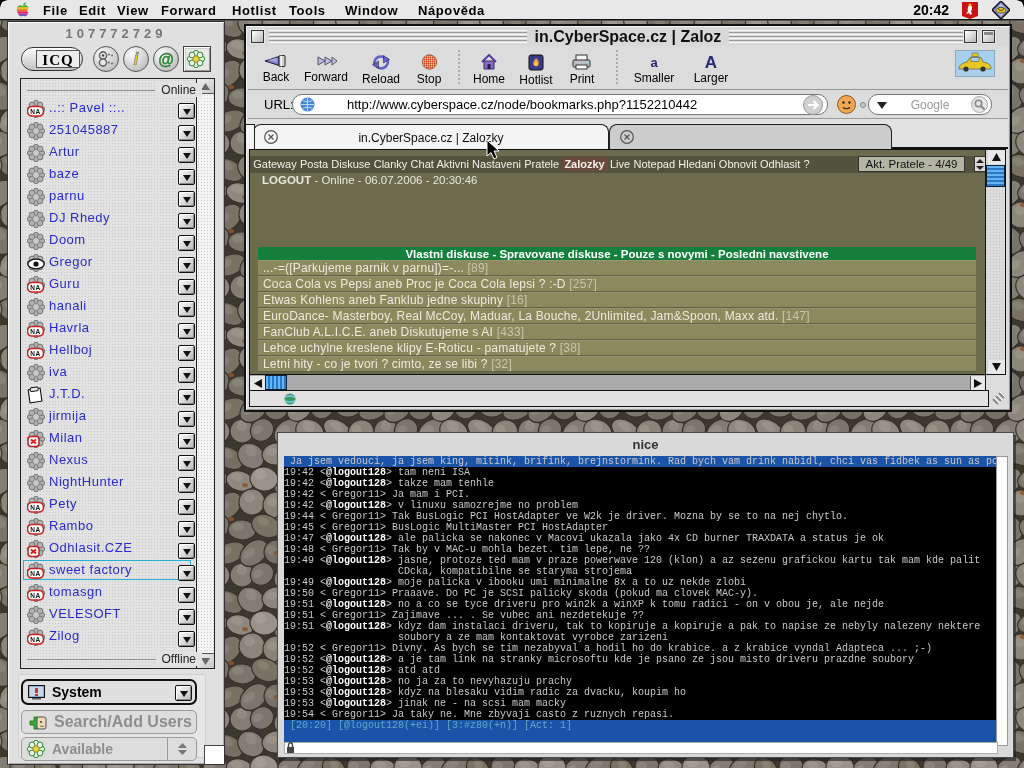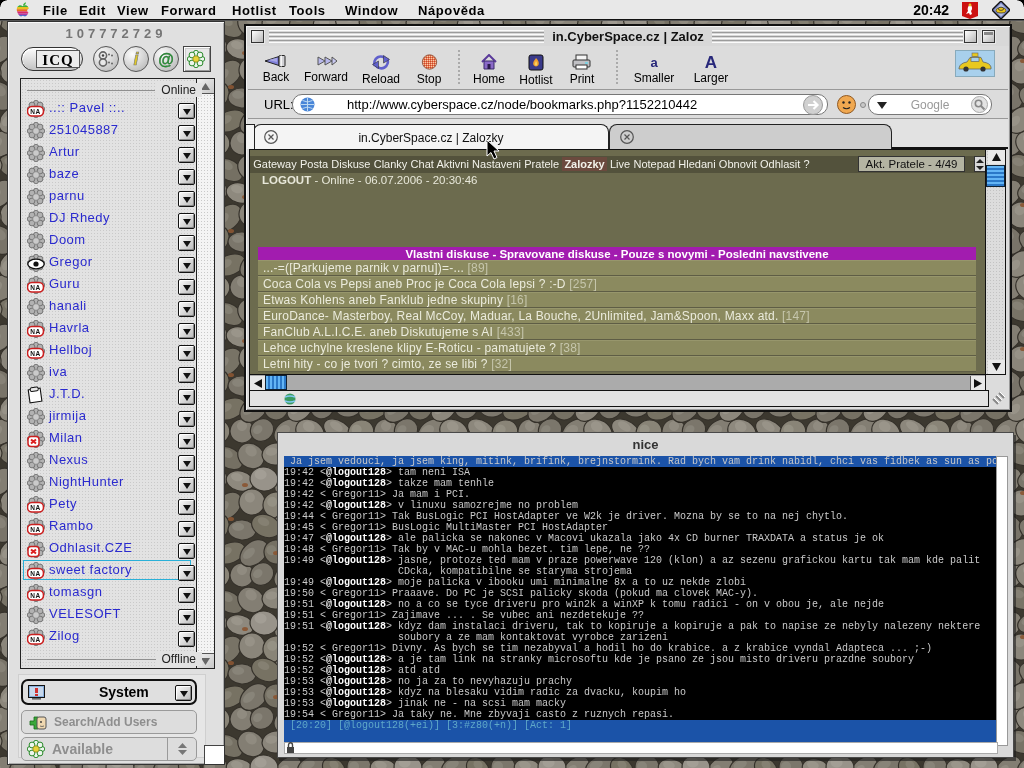--- a/index.html
+++ b/index.html
@@ -30,21 +30,21 @@
 .grp i{font-style:normal;background:#e2e2e2;padding:0 6px;position:relative;z-index:2;}
 .grp:before{content:"";position:absolute;left:6px;right:6px;top:7px;border-top:1px solid #909090;}
 .rbtn{position:absolute;top:24px;width:26px;height:26px;border-radius:50%;border:1px solid #555;
  background:radial-gradient(circle at 35% 30%,#fdfdfd,#c6c6c6 70%,#aaa);display:flex;align-items:center;justify-content:center;}
 
 #browser{left:246px;top:26px;width:764px;height:384px;z-index:20;background:#dcdcdc;
  box-shadow:0 0 0 2px #111,inset 1px 1px 0 #f4f4f4,inset -1px -1px 0 #999;}
 #btitle{position:absolute;left:1px;top:1px;right:1px;height:19px;background:#d8d8d8;overflow:hidden;}
 .stripes{position:absolute;left:22px;right:36px;top:3px;bottom:2px;
  background:repeating-linear-gradient(180deg,#fbfbfb 0 1px,#d8d8d8 1px 2px,#9b9b9b 2px 3px,#d8d8d8 3px 4px);}
-#btitle .t{position:absolute;left:0;right:0;top:0;height:19px;text-align:center;font-weight:bold;font-size:13px;line-height:20px;color:#111;}
+#btitle .t{position:absolute;left:0;right:0;top:0;height:19px;text-align:center;font-weight:bold;font-size:16px;line-height:20px;color:#111;}
 #btitle .t span{background:#d8d8d8;padding:0 8px;}
 .tbox{position:absolute;top:3px;width:13px;height:13px;background:linear-gradient(135deg,#fff,#b8b8b8);border:1px solid #333;box-shadow:0 0 0 1px #e8e8e8;}
 
 #btools{position:absolute;left:2px;top:20px;right:2px;height:44px;background:#dcdcdc;border-bottom:1px solid #999;}
 .tbtn{position:absolute;top:8px;width:60px;margin-left:-30px;text-align:center;font-size:12px;color:#000;}
 .tbtn svg{display:block;margin:0 auto;}
 .tbtn .lb{margin-top:2px;}
 .tsep{position:absolute;top:4px;height:34px;border-left:2px dotted #aaa;}
 
 #burl{position:absolute;left:2px;top:64px;right:2px;height:29px;background:#dcdcdc;border-bottom:1px solid #999;}
@@ -471,39 +471,39 @@
           <path d="M4.5 0 L9 7 L0 7 Z" fill="#666"></path>
         </svg>
       </div>
   <div class="arrowbox" style="left:0px;bottom:0px;width:17px;height:15px;border-top:1px solid #555;background:linear-gradient(135deg,#f0f0f0,#c8c8c8)">
         <svg width="9" height="7">
           <path d="M4.5 7 L9 0 L0 0 Z" fill="#666"></path>
         </svg>
       </div>
  </div>
  <div style="position:absolute;left:10px;top:652px;width:188px;height:84px;background:#e6e6e6;border:1px solid #cfcfcf;"></div>
- <div style="position:absolute;left:13px;top:657px;width:176px;height:26px;background:#dfdfdf;border:2px solid #111;border-radius:7px;display:flex;align-items:center;gap:47px;">
+ <div style="position:absolute;left:13px;top:657px;width:176px;height:26px;background:#dfdfdf;border:2px solid #111;border-radius:7px;display:flex;align-items:center;">
   <svg width="17" height="15" style="margin-left:5px">
         <rect x="0.5" y="0.5" width="16" height="12" fill="#8ab0dc" stroke="#111"></rect>
         <rect x="2" y="2" width="13" height="9" fill="#c8d8ec"></rect>
         <rect x="7" y="3" width="3" height="5" fill="#d03030"></rect>
         <rect x="7" y="9" width="3" height="2" fill="#d03030"></rect>
         <rect x="4" y="13" width="9" height="1.6" fill="#666"></rect>
       </svg>
   <span style="font-weight:bold;font-size:14px;margin-left:7px;">System</span>
   <div class="ddbtn" style="left:152px;top:4px"></div>
  </div>
  <div style="position:absolute;left:13px;top:688px;width:176px;height:24px;background:#ddd;border:1px solid #9a9a9a;border-radius:5px;display:flex;align-items:center;">
   <svg width="20" height="17" style="margin-left:6px">
         <path d="M2 7 h4 V3 h4 v4 h4 v4 h-4 v4 H6 v-4 H2 Z" fill="#3aa83a" stroke="#1a6a1a" stroke-width="0.8"></path>
         <rect x="9" y="3" width="9" height="12" rx="2" fill="#f0d8b0" stroke="#555" stroke-width="1"></rect>
         <circle cx="13" cy="8" r="0.9" fill="#333"></circle>
         <path d="M12 12 q2 1 4 0" stroke="#555" stroke-width="0.8" fill="none"></path>
       </svg>
-  <span style="font-weight:bold;font-size:12px;margin-left:6px;color:#8e8e8e;">Search/Add Users</span>
+  <span style="font-weight:bold;font-size:16px;margin-left:6px;color:#8e8e8e;">Search/Add Users</span>
  </div>
  <div style="position:absolute;left:13px;top:715px;width:176px;height:24px;background:#ddd;border:1px solid #9a9a9a;border-radius:5px;display:flex;align-items:center;">
   <svg width="18" height="18" style="margin-left:5px">
         <use href="#flwg"></use>
       </svg>
   <span style="font-weight:bold;font-size:14px;margin-left:7px;color:#8e8e8e;">Available</span>
   <div style="position:absolute;right:0;top:0;width:29px;height:22px;border-left:1px solid #9a9a9a;display:flex;align-items:center;justify-content:center;">
         <svg width="9" height="12">
           <path d="M4.5 0 L9 5 L0 5 Z" fill="#777"></path>
           <path d="M4.5 12 L9 7 L0 7 Z" fill="#777"></path>
@@ -662,21 +662,21 @@
   <div class="line"></div>
  </div>
  <div id="bcontent">
   <div class="pnav">&nbsp;Gateway Posta Diskuse Clanky Chat Aktivni Nastaveni Pratele <b style="background:#6b4a3e;padding:1px 2px;">Zalozky</b> Live Notepad Hledani Obnovit Odhlasit ?</div>
   <div style="position:absolute;left:608px;top:6px;width:107px;height:16px;background:#b4b4a2;border:1px solid #333;font-size:11.5px;line-height:15px;text-align:center;color:#111;">Akt. Pratele - 4/49</div>
   <div style="position:absolute;left:724px;top:6px;width:13px;height:16px;background:#d8d8d8;border:1px solid #333;"><svg width="8" height="11" style="margin:1px">
           <path d="M4 0 L8 4 L0 4 Z" fill="#222"></path>
           <path d="M4 11 L8 7 L0 7 Z" fill="#222"></path>
         </svg></div>
   <div style="position:absolute;left:12px;top:24px;font-size:11.5px;color:#e8e8da;"><b>LOGOUT</b> - Online - 06.07.2006 - 20:30:46</div>
-  <div style="position:absolute;left:8px;top:97px;width:718px;height:13px;background:#a21caf;color:#fff;font-weight:bold;font-size:11.5px;line-height:14px;text-align:center;">Vlastni diskuse - Spravovane diskuse - Pouze s novymi - Posledni navstivene</div>
+  <div style="position:absolute;left:8px;top:97px;width:718px;height:13px;background:#15803d;color:#fff;font-weight:bold;font-size:11.5px;line-height:14px;text-align:center;">Vlastni diskuse - Spravovane diskuse - Pouze s novymi - Posledni navstivene</div>
   <div class="prow" style="top:110px">...-=([Parkujeme parnik v parnu])=-... <span style="color:#c6c6ac">[89]</span></div>
   <div class="prow" style="top:126px">Coca Cola vs Pepsi aneb Proc je Coca Cola lepsi ? :-D <span style="color:#c6c6ac">[257]</span></div>
   <div class="prow" style="top:142px">Etwas Kohlens aneb Fanklub jedne skupiny <span style="color:#c6c6ac">[16]</span></div>
   <div class="prow" style="top:158px">EuroDance- Masterboy, Real McCoy, Maduar, La Bouche, 2Unlimited, Jam&amp;Spoon, Maxx atd. <span style="color:#c6c6ac">[147]</span></div>
   <div class="prow" style="top:174px">FanClub A.L.I.C.E. aneb Diskutujeme s AI <span style="color:#c6c6ac">[433]</span></div>
   <div class="prow" style="top:190px">Lehce uchylne kreslene klipy E-Roticu - pamatujete ? <span style="color:#c6c6ac">[38]</span></div>
   <div class="prow" style="top:206px">Letni hity - co je tvori ? cimto, ze se libi ? <span style="color:#c6c6ac">[32]</span></div>
  </div>
  <div id="vscroll">
   <div class="arrowbox" style="left:2px;top:0px;width:17px;">

